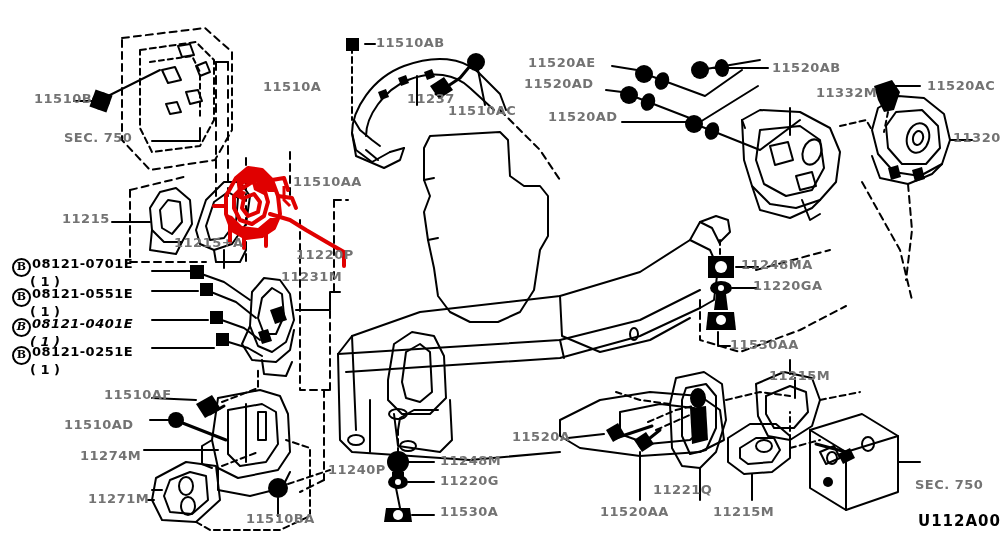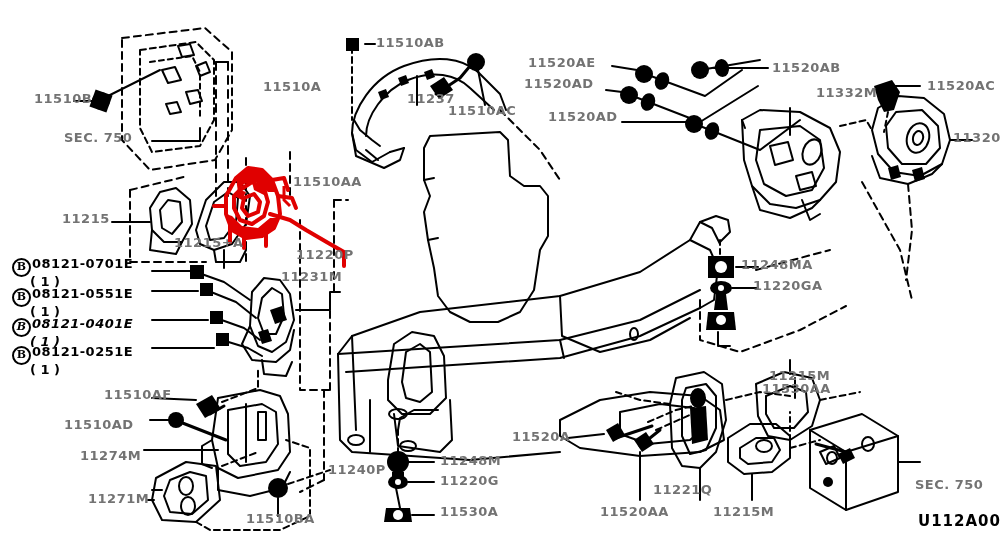--- a/index.html
+++ b/index.html
@@ -338,21 +338,21 @@
   <div class="lbl" style="left:772px; top:86px;margin-left:44px;">11332M</div>
   <div class="lbl" style="left:927px; top:79px;">11520AC</div>
   <div class="lbl" style="left:953px; top:131px;">11320</div>
 
   <div class="lbl" style="left:293px; top:175px;">11510AA</div>
   <div class="lbl" style="left:296px; top:248px;">11220P</div>
   <div class="lbl" style="left:281px; top:270px;">11231M</div>
 
   <div class="lbl" style="left:741px; top:258px;">11248MA</div>
   <div class="lbl" style="left:753px; top:279px;">11220GA</div>
-  <div class="lbl" style="left:762px; top:338px;margin-top:44px;">11530AA</div>
+  <div class="lbl" style="left:730px; top:338px;">11530AA</div>
   <div class="lbl" style="left:769px; top:369px;">11215M</div>
 
   <div class="lbl" style="left:104px; top:388px;">11510AF</div>
   <div class="lbl" style="left:64px;  top:410px;margin-top:8px;">11510AD</div>
   <div class="lbl" style="left:80px;  top:449px;">11274M</div>
   <div class="lbl" style="left:88px;  top:492px;">11271M</div>
   <div class="lbl" style="left:246px; top:512px;">11510BA</div>
 
   <div class="lbl" style="left:328px; top:463px;">11240P</div>
   <div class="lbl" style="left:440px; top:454px;">11248M</div>

